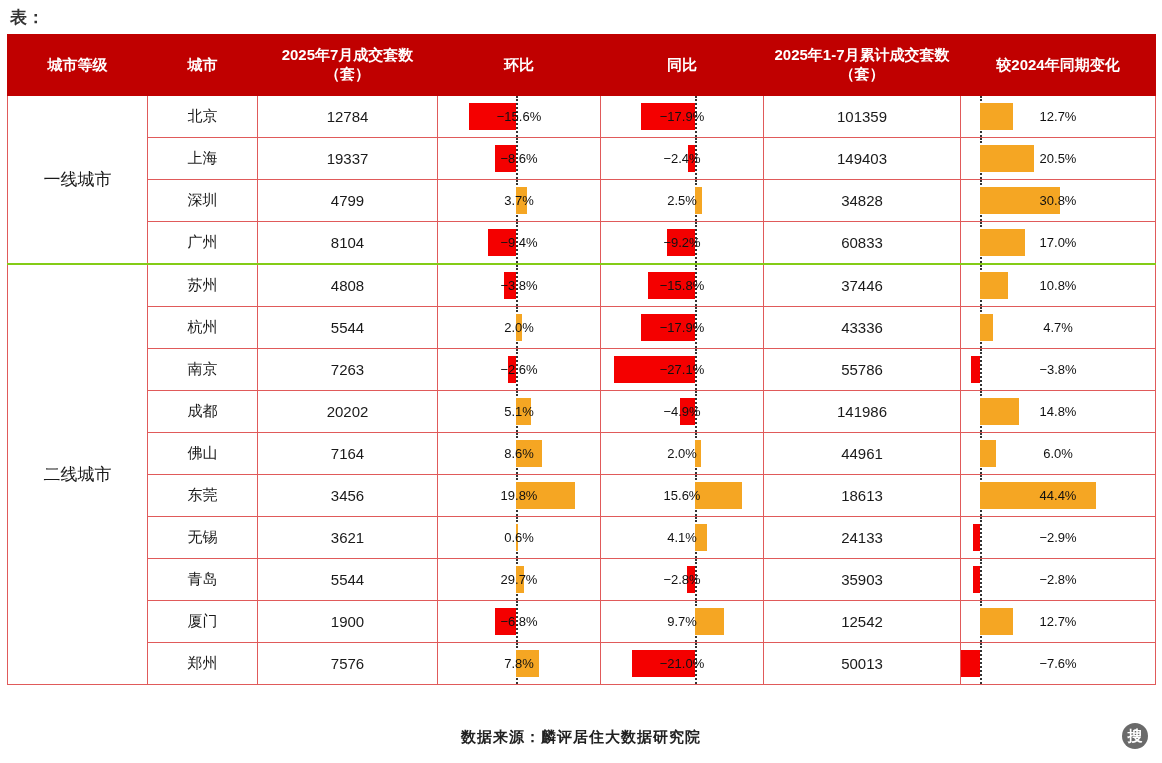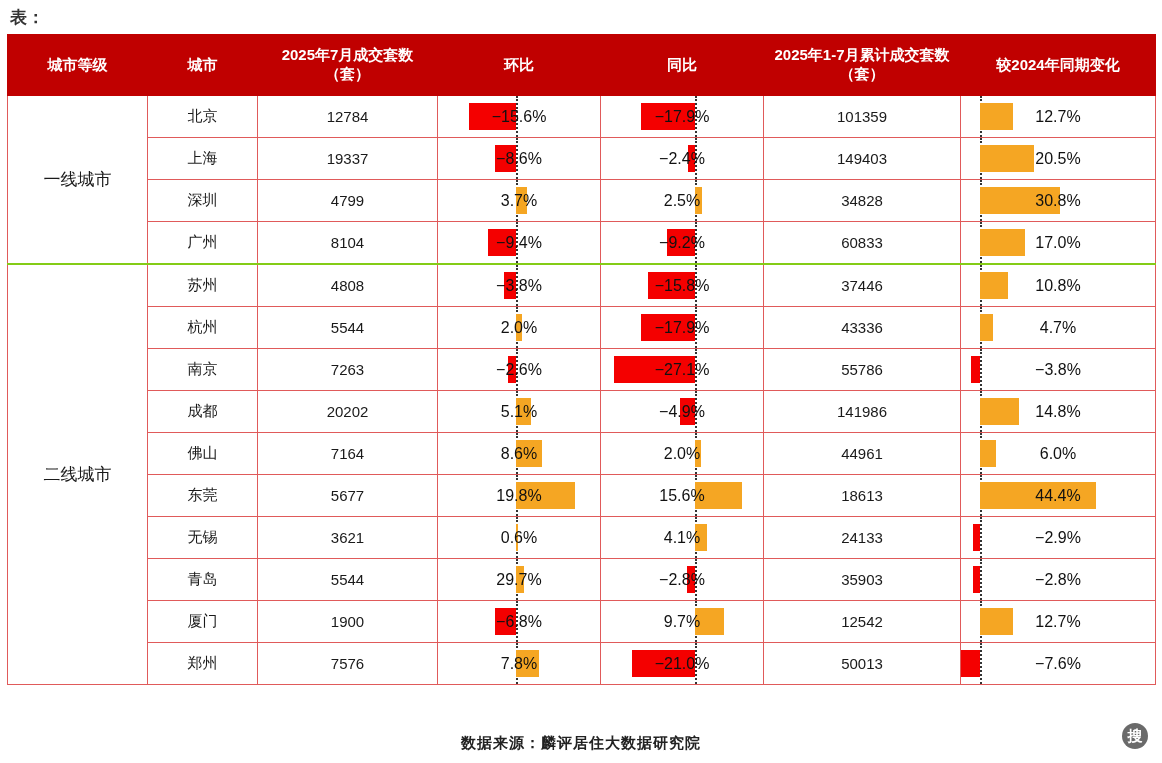--- a/index.html
+++ b/index.html
@@ -69,29 +69,29 @@
   .barcell .bar{
     position:absolute;
     top:7px;
     height:27px;
   }
   .barcell .lbl{
     position:relative;
     z-index:3;
     display:block;
     line-height:41px;
-    font-size:16px;
+    font-size:13px;
     color:#111;
   }
   .red{background:#f40000;}
   .orange{background:#f5a623;}
   #footer{
     position:absolute;
     left:0;right:0;
-    bottom:10px;
+    bottom:16px;
     text-align:center;
     font-size:15px;
     color:#222;
     font-weight:bold;
     letter-spacing:1px;
   }
   #watermark{
     position:absolute;
     right:14px;
     bottom:14px;
@@ -319,21 +319,21 @@
         </td>
         <td class="num">44961</td>
         <td class="barcell">
           <div class="zero" style="left: 10%;"></div>
           <div class="bar orange" style="width: 15.6px; left: calc(10%);"></div>
           <span class="lbl">6.0%</span>
         </td>
       </tr>
       <tr>
         <td class="city">东莞</td>
-        <td class="num">5677</td>
+        <td class="num">3456</td>
         <td class="barcell">
           <div class="zero" style="left: 48%;"></div>
           <div class="bar orange" style="width: 59.4px; left: calc(48%);"></div>
           <span class="lbl">19.8%</span>
         </td>
         <td class="barcell">
           <div class="zero" style="left: 58%;"></div>
           <div class="bar orange" style="width: 46.8px; left: calc(58%);"></div>
           <span class="lbl">15.6%</span>
         </td>

